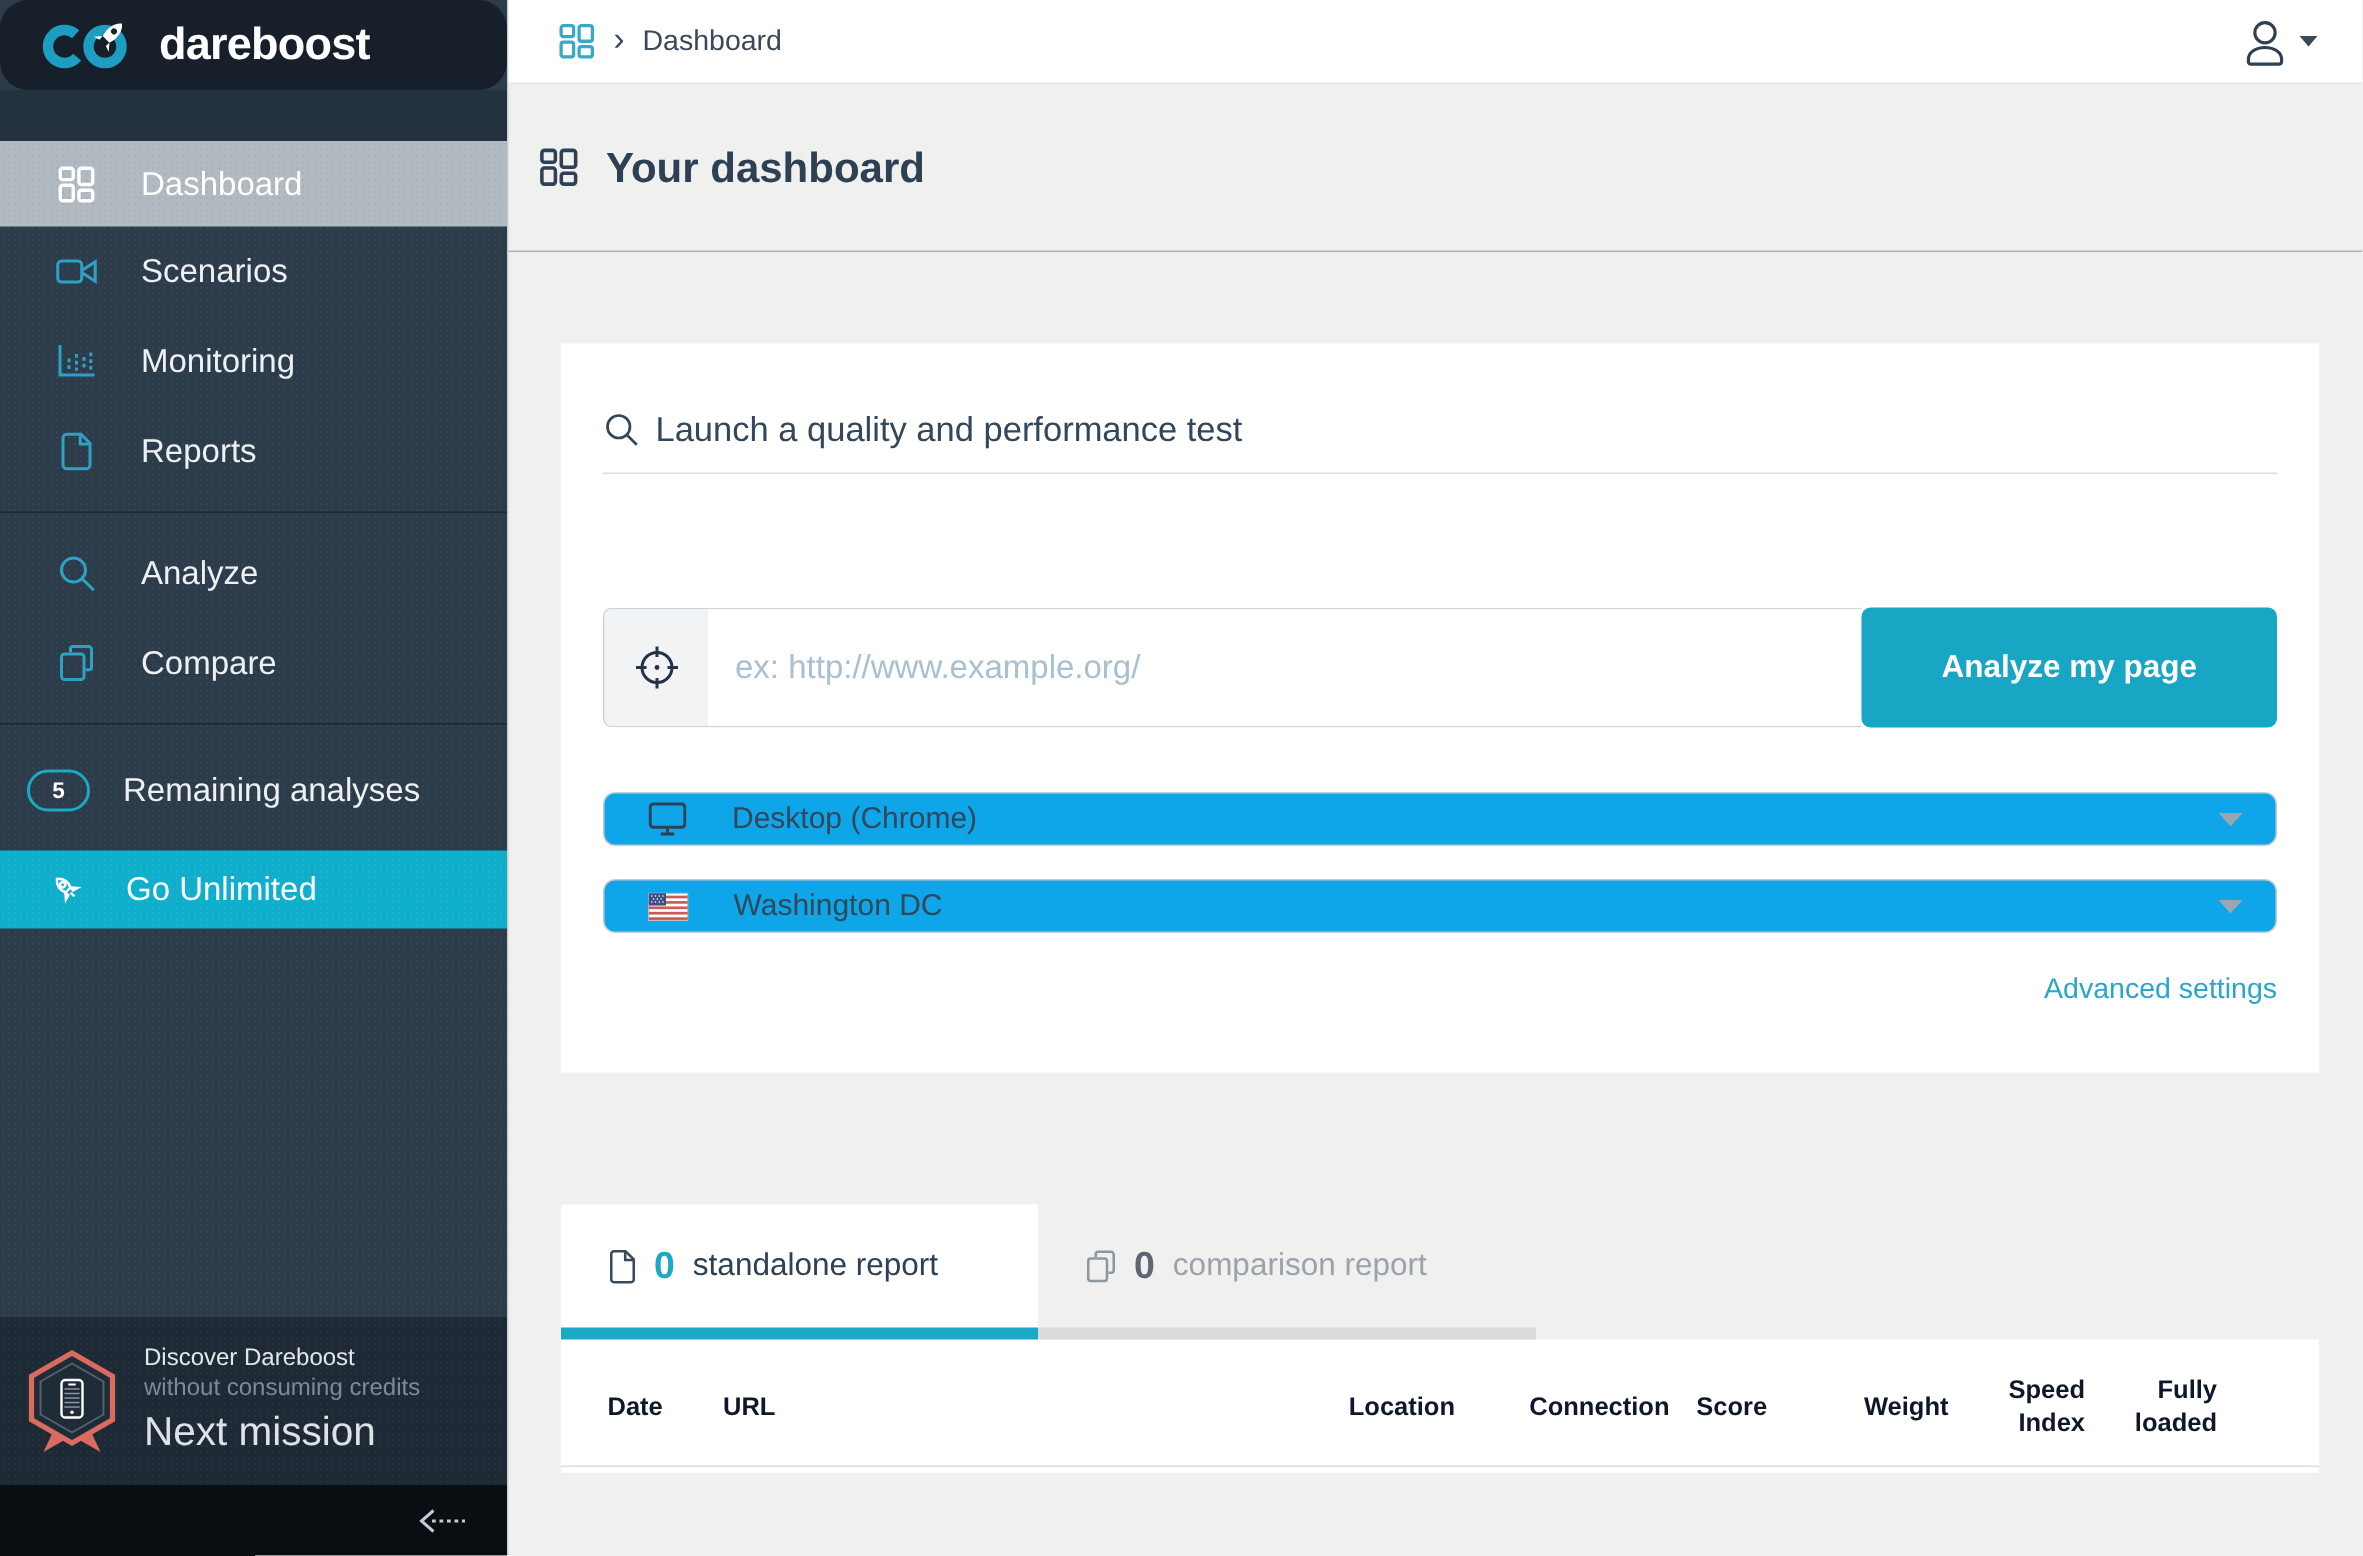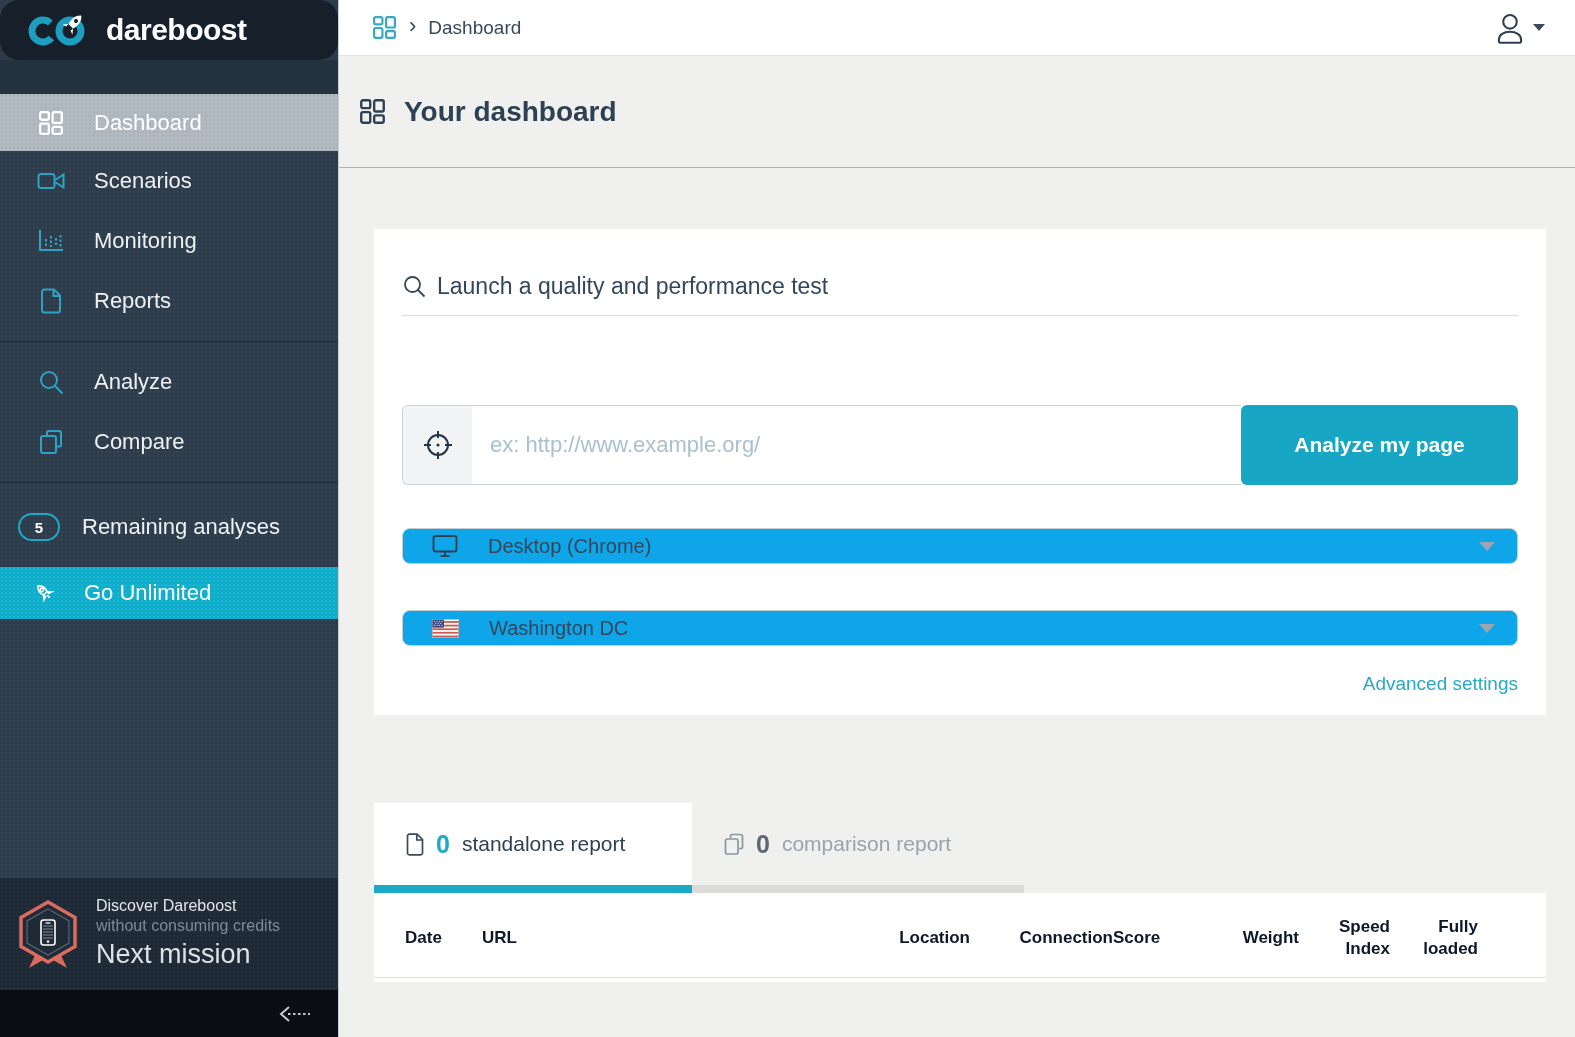--- a/index.html
+++ b/index.html
@@ -36,31 +36,31 @@
   .breadcrumb { display:flex; align-items:center; gap:12px; }
   .crumb-chev { font-size:22px; color:#39495a; line-height:1; padding-bottom:3px; }
   .crumb-label { font-size:19px; color:#39495a; }
   .user-box { display:flex; align-items:center; gap:8px; cursor:pointer; }
   .caret { width:0; height:0; border-left:6px solid transparent; border-right:6px solid transparent; border-top:7px solid #3a4a5a; }
   .page-header { height:112px; border-bottom:1px solid #a9b3bd; display:flex; align-items:center; padding-left:20px; gap:18px; }
   .page-title { font-size:28px; font-weight:700; color:#2e4154; }
   .content { flex:1; padding:61px 29px 0 35px; overflow:hidden; }
 
   
-  .card { background:#fff; padding:0 28px 17px 28px; }
+  .card { background:#fff; padding:0 28px 41px 28px; }
   .card-title-row { padding-top:29px; height:87px; border-bottom:1px solid #d9dee3; display:flex; align-items:center; gap:10px; }
   .card-title { font-size:23px; color:#33475a; font-weight:400; }
   .url-row { margin-top:89px; display:flex; height:80px; }
   .url-group { flex:1; display:flex; border:1px solid #c9d3da; border-radius:6px 0 0 6px; border-right:none; overflow:hidden; background:#fff; }
   .url-icon-cell { width:69px; background:#f2f3f4; display:flex; align-items:center; justify-content:center; }
   .url-input { flex:1; border:none; outline:none; font-family:"Liberation Sans",sans-serif; font-size:22px; font-weight:300; color:#33475a; padding:0 18px; }
   .url-input::placeholder { color:#a8c0d0; opacity:1; }
   .analyze-btn { width:277px; background:#17a6c4; color:#fff; border:none; font-family:"Liberation Sans",sans-serif; font-size:21px; font-weight:600; border-radius:6px; cursor:pointer; }
   .select-box { margin-top:43px; height:36px; border:1px solid #c3ced7; border-radius:8px; display:flex; align-items:center; padding:0 22px 0 29px; gap:30px; cursor:pointer; background:#0ea5e9; }
-  .select-box.second { margin-top:46px; }
+  .select-box.second { margin-top:22px; }
   .select-label { font-size:20px; color:#33475a; flex:1; }
   .select-caret { width:0; height:0; border-left:8px solid transparent; border-right:8px solid transparent; border-top:9px solid #9aa6b2; }
   .advanced-row { margin-top:27px; height:25px; display:flex; justify-content:flex-end; }
   .advanced-link { font-size:19px; color:#29a7c7; cursor:pointer; }
 
   
   .tabs { margin-top:88px; display:flex; height:90px; }
   .tab { display:flex; flex-direction:column; cursor:pointer; }
   .tab-inner { flex:1; display:flex; align-items:center; gap:12px; padding-left:32px; }
   .tab.active { width:318px; background:#fff; }
@@ -77,21 +77,21 @@
 
   
   .report-table { background:#fff; height:89px; }
   .thead { height:85px; margin:0 0 0 0; border-bottom:1px solid #d9dee3; display:flex; align-items:center; padding:6px 68px 0 31px; font-size:17px; font-weight:600; color:#0f172a; line-height:1.3; }
   .th { white-space:nowrap; }
   .th.wrap { white-space:normal; text-align:right; }
   .th-date { width:77px; }
   .th-url { flex:1; }
   .th-location { width:120px; text-align:right; }
   .th-connection { width:143px; text-align:right; }
-  .th-score { width:83px; text-align:left; }
+  .th-score { width:83px; text-align:center; }
   .th-weight { width:103px; text-align:right; }
   .th-speed { width:91px; }
   .th-fully { width:88px; }
 
   svg { display:block; }
 </style>
 </head>
 <body>
 
 <div class="app">

